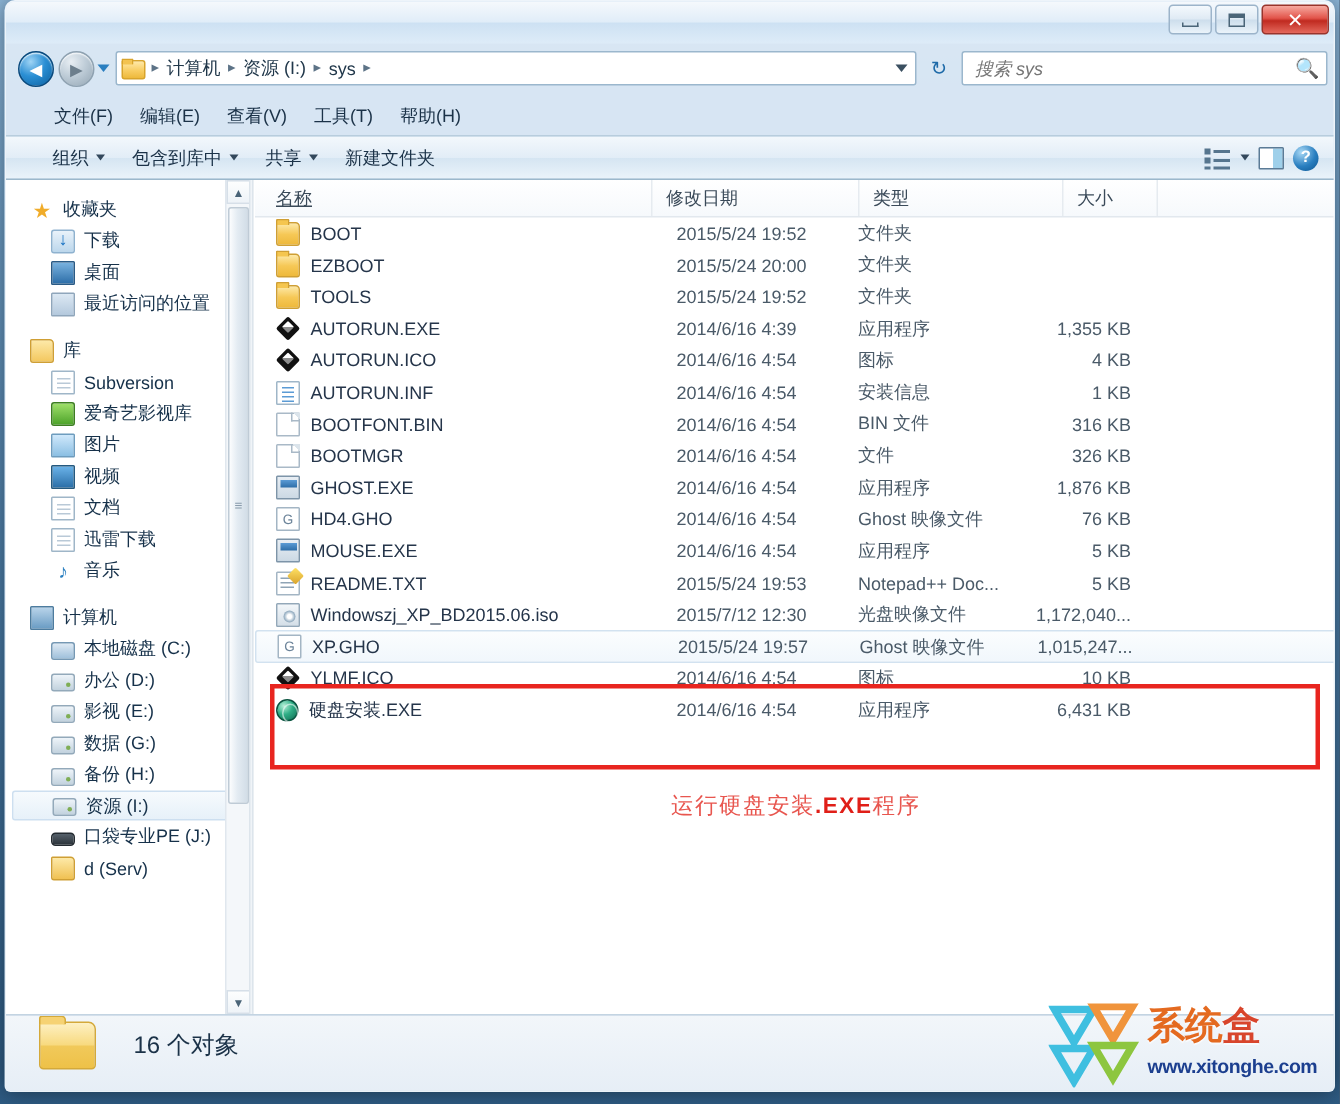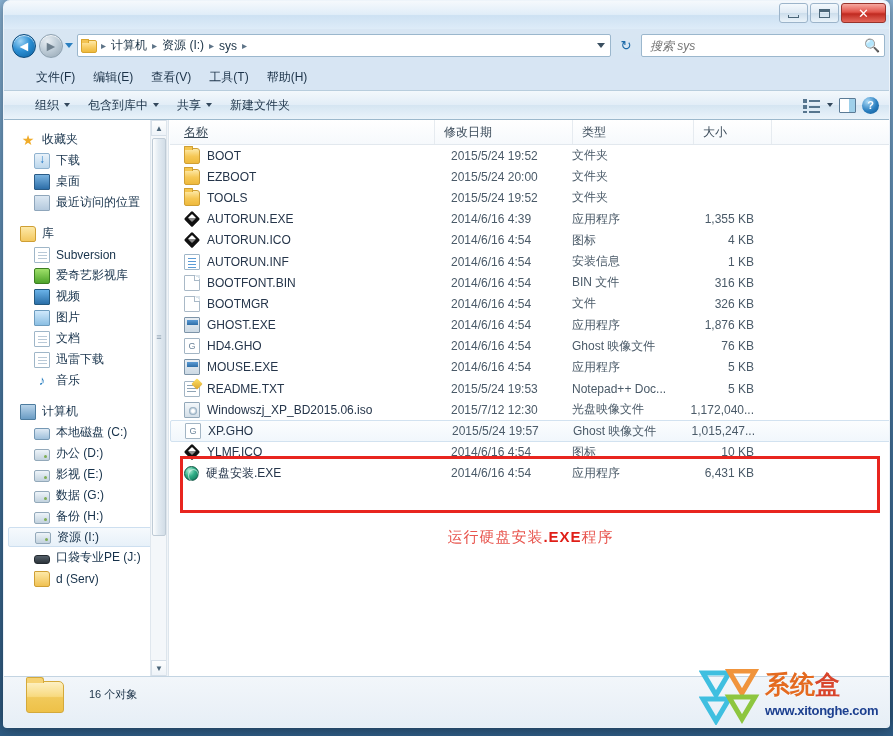--- a/index.html
+++ b/index.html
@@ -353,21 +353,21 @@
     background: linear-gradient(180deg,#fdf0c3 0%,#f8da80 48%,#f1c95a 52%,#eec148 100%);
     border: 1px solid #d4a93a; border-radius: 2px 5px 3px 3px;
   }
   #statusfolder::after {
     content: ""; position: absolute; left: -1px; top: -5px;
     width: 16px; height: 5px; background: #f6d273;
     border: 1px solid #d4a93a; border-bottom: none; border-radius: 2px 3px 0 0;
   }
   #statustext {
     position: absolute; left: 85px; top: 10px;
-    font-size: 11px; color: #1b3248;
+    font-size: 16px; color: #1b3248;
   }
 
   
   #watermark {
     position: absolute; right: 4px; bottom: 2px;
     width: 188px; height: 58px;
   }
   #wm-text {
     position: absolute; left: 66px; top: 2px;
     font-size: 25px; font-weight: bold; color: #e46a20;
@@ -504,26 +504,26 @@
           </div>
           <div class="sbrow child">
             <span class="sbicon ic-doc"></span>
             <span>Subversion</span>
           </div>
           <div class="sbrow child">
             <span class="sbicon ic-green"></span>
             <span>爱奇艺影视库</span>
           </div>
           <div class="sbrow child">
+            <span class="sbicon ic-pic"></span>
+            <span>图片</span>
+          </div>
+          <div class="sbrow child">
             <span class="sbicon ic-video"></span>
             <span>视频</span>
-          </div>
-          <div class="sbrow child">
-            <span class="sbicon ic-pic"></span>
-            <span>图片</span>
           </div>
           <div class="sbrow child">
             <span class="sbicon ic-doc"></span>
             <span>文档</span>
           </div>
           <div class="sbrow child">
             <span class="sbicon ic-doc"></span>
             <span>迅雷下载</span>
           </div>
           <div class="sbrow child">
@@ -580,21 +580,21 @@
     </div>
 
     <div id="vsplit"></div>
 
     <div id="filelist">
 
       <div id="colhead">
         <div class="colh" id="colh-name" style="left:0;width:281px;">名称</div>
         <div class="colh" style="left:264px;width:121px;">修改日期</div>
         <div class="colh" style="left:402px;width:121px;">类型</div>
-        <div class="colh" style="left:523px;width:78px;">大小</div>
+        <div class="colh" style="left:538px;width:78px;">大小</div>
         <div class="colh" style="left:601px;width:120px;border-right:none;"></div>
       </div>
 
       <div class="rows">
 
         <div class="frow">
           <span class="c-name">
               <span class="ficon fi-folder"></span>
               <span>BOOT</span>
             </span>

